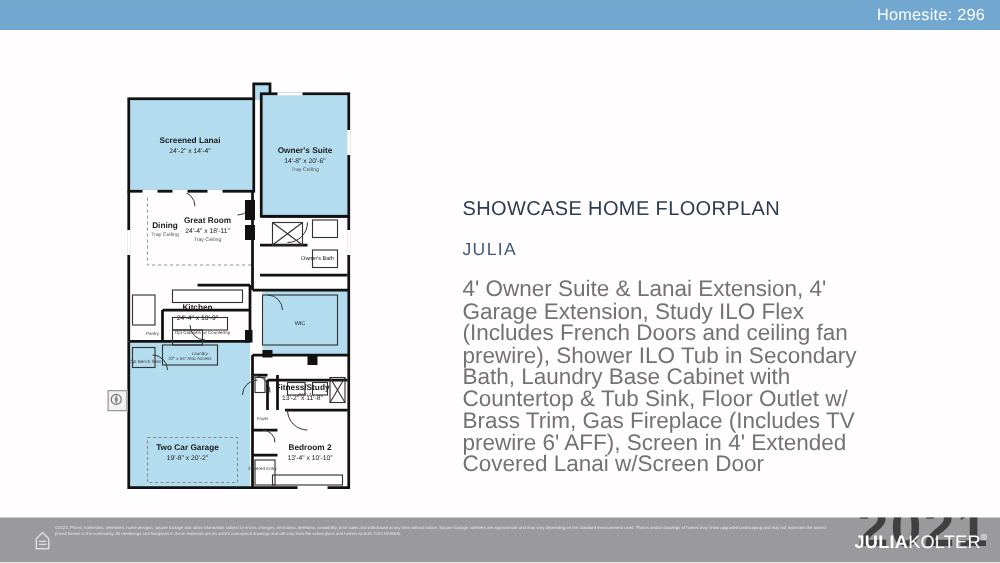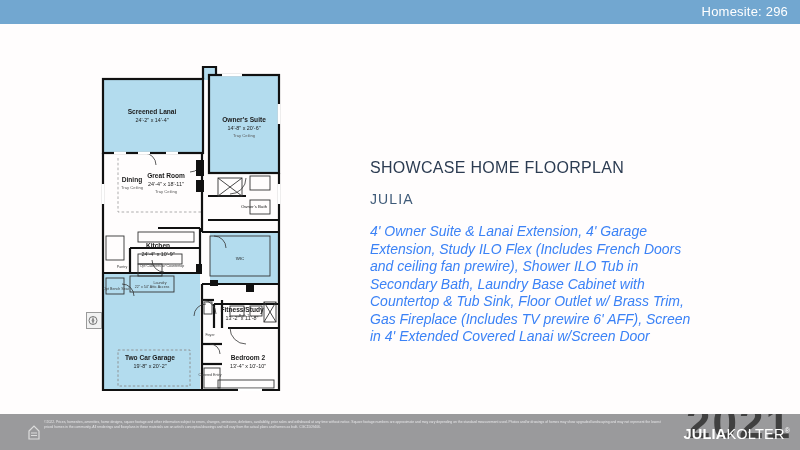--- a/index.html
+++ b/index.html
@@ -39,22 +39,22 @@
   }
   #fp-title{
     font-size:16px;color:#2c3c52;letter-spacing:.3px;
     margin:0 0 14px 0;font-weight:400;
   }
   #fp-plan-name{
     font-size:14px;color:#3e5a78;letter-spacing:1.1px;
     margin:0 0 16px 0;
   }
   #fp-description{
-    font-size:14px;line-height:17.5px;color:#3b82f6;
-    margin:0;max-width:322px;font-style:italic;
+    font-size:18px;line-height:17.5px;color:#737373;
+    margin:0;max-width:322px;
   }
 
   
   #footer{
     position:absolute;left:0;top:414px;width:800px;height:36px;
     background:#9a9a9c;overflow:hidden;
   }
   #footer-watermark{
     position:absolute;right:8px;top:-16px;
     font-size:44px;font-weight:bold;color:#404040;

